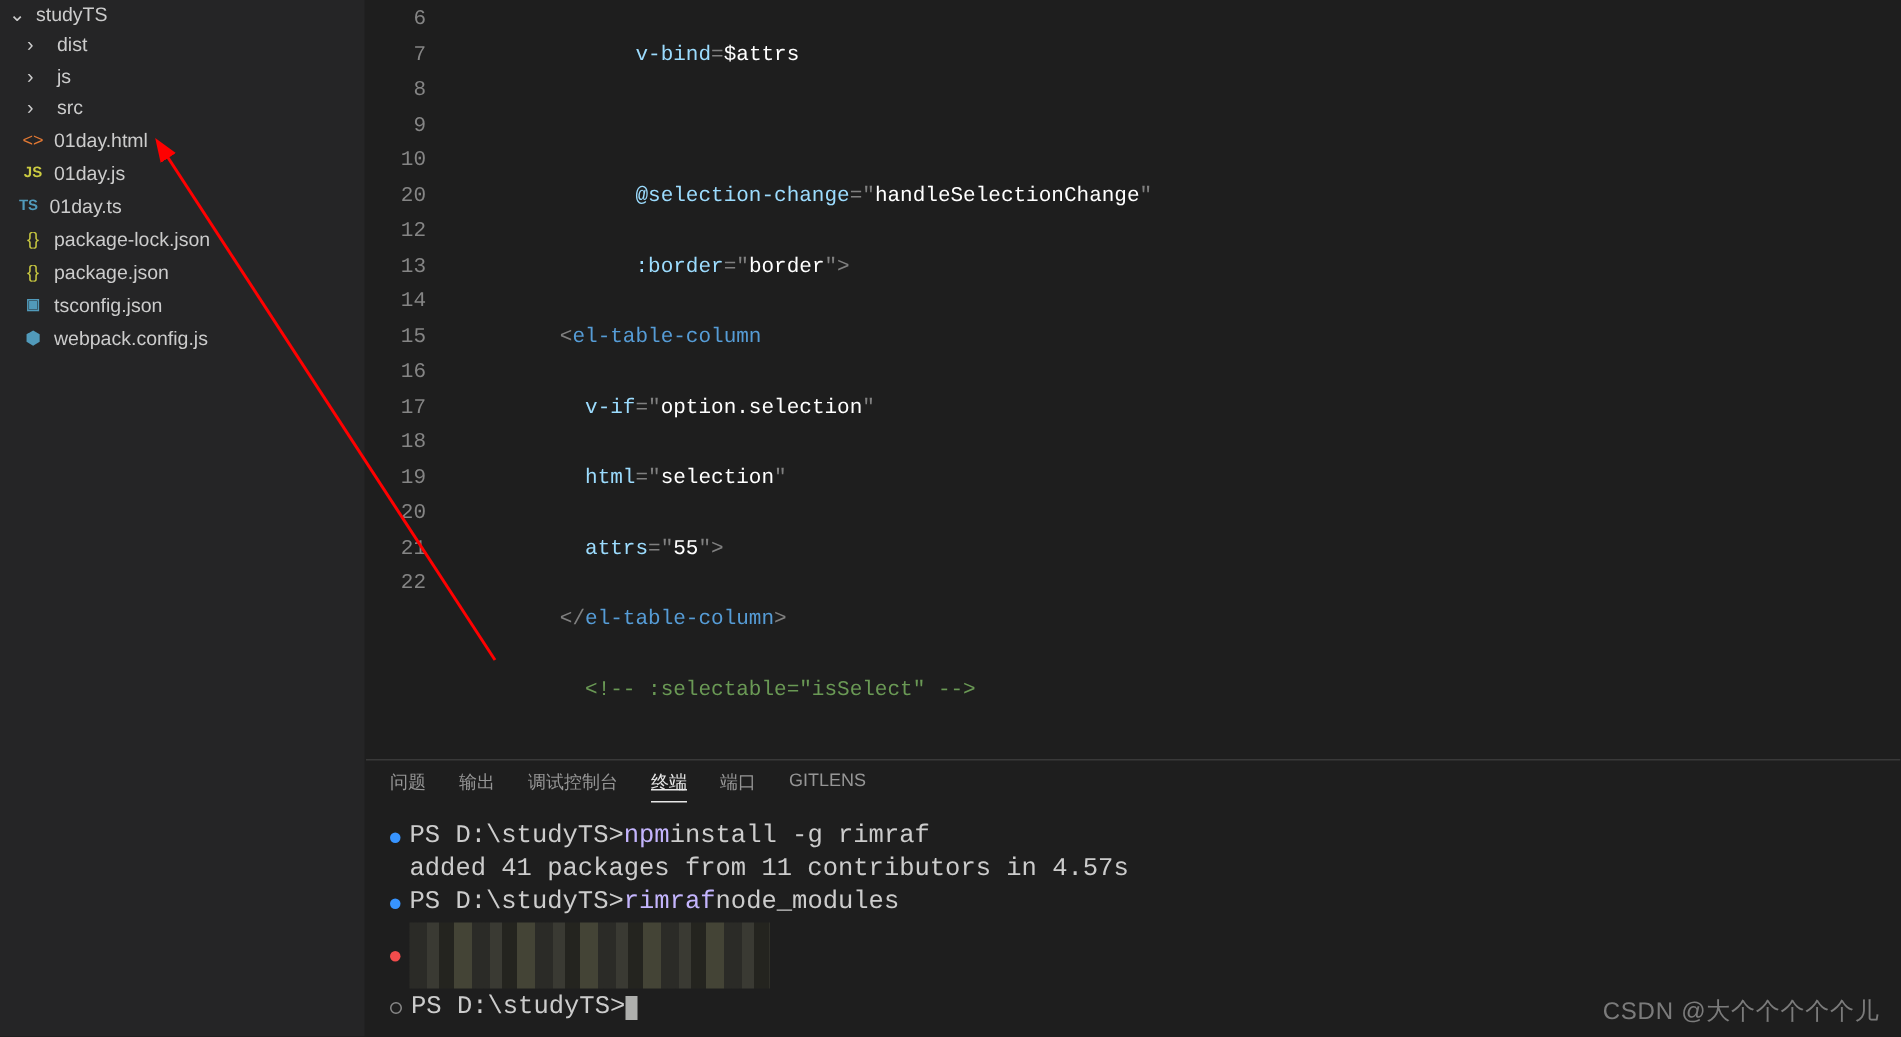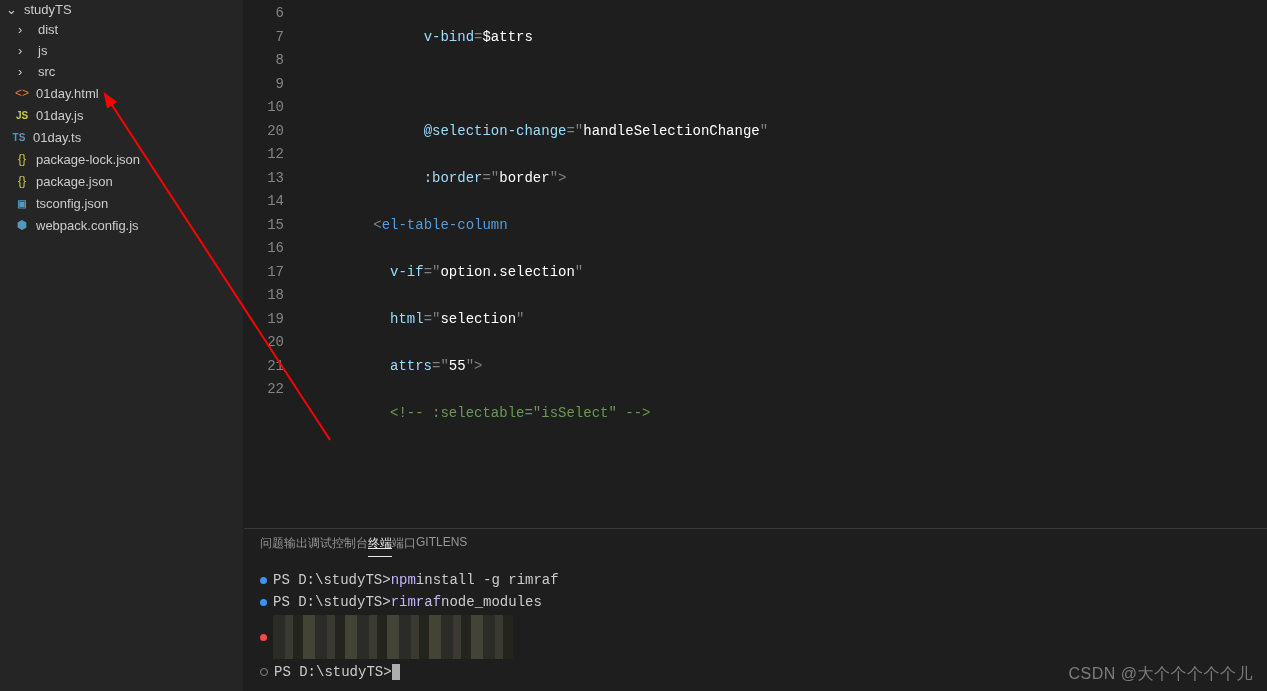--- a/index.html
+++ b/index.html
@@ -70,31 +70,32 @@
   line-height: 23.5px;
   white-space: pre;
 }
 .c-tag{color:#569cd6;}
 .c-punct{color:#808080;}
 .c-attr{color:#9cdcfe;}
 .c-str{color:#ffffff;}
 .c-comm{color:#6a9955;}
 .terminal-tabs {
   display: flex;
+  gap: 22px;
   padding: 6px 16px 0 16px;
   font-family: "Microsoft YaHei","Segoe UI",sans-serif;
   font-size: 12px;
   color: #969696;
   border-top: 1px solid #393939;
 }
 .terminal-tabs span { cursor: pointer; padding-bottom: 4px;}
 .terminal-tabs .active { color: #e7e7e7; border-bottom: 1px solid #e7e7e7; text-decoration: underline; }
 .terminal {
   padding: 12px 16px 8px 16px;
-  font-size: 14px;
+  font-size: 17px;
   line-height: 22px;
   color: #cccccc;
 }
 .term-line { display:flex; align-items:center; }
 .dot { width:7px; height:7px; border-radius:50%; margin-right: 6px; flex-shrink:0;}
 .dot-blue{background:#3794ff;}
 .dot-red{background:#f14c4c;}
 .dot-grey{background:#cccccc;border:1px solid #888; background:transparent; width:8px;height:8px;}
 .prompt{color:#cccccc;}
 .cmd-yellow{color:#c4b5fd;}
@@ -191,20 +192,21 @@
     </div>
     <div class="code">
 <div><span class="c-punct">              </span><span class="c-attr">v-bind</span><span class="c-punct">=</span><span class="c-str">$attrs</span></div>
 <div> </div>
 <div><span class="c-punct">              </span><span class="c-attr">@selection-change</span><span class="c-punct">="</span><span class="c-str">handleSelectionChange</span><span class="c-punct">"</span></div>
 <div><span class="c-punct">              </span><span class="c-attr">:border</span><span class="c-punct">="</span><span class="c-str">border</span><span class="c-punct">"&gt;</span></div>
 <div><span class="c-punct">        &lt;</span><span class="c-tag">el-table-column</span></div>
 <div><span class="c-punct">          </span><span class="c-attr">v-if</span><span class="c-punct">="</span><span class="c-str">option.selection</span><span class="c-punct">"</span></div>
 <div><span class="c-punct">          </span><span class="c-attr">html</span><span class="c-punct">="</span><span class="c-str">selection</span><span class="c-punct">"</span></div>
 <div><span class="c-punct">          </span><span class="c-attr">attrs</span><span class="c-punct">="</span><span class="c-str">55</span><span class="c-punct">"&gt;</span></div>
+<div><span class="c-punct">        &lt;/</span><span class="c-tag">el-table-column</span><span class="c-punct">&gt;</span></div>
 <div><span class="c-punct">          </span><span class="c-comm">&lt;!-- :selectable="isSelect" --&gt;</span></div>
 
 
 
 
 
 
 
     </div>
   </div>
@@ -218,20 +220,21 @@
     <span>GITLENS</span>
   </div>
 
   <div class="terminal">
     <div class="term-line">
         <span class="dot dot-blue"></span>
         <span class="prompt">PS D:\studyTS&gt; </span>
         <span class="cmd-yellow">npm </span>
         <span>install -g rimraf</span>
       </div>
+    <div class="term-line" style="padding-left:13px">added 41 packages from 11 contributors in 4.57s</div>
     <div class="term-line">
         <span class="dot dot-blue"></span>
         <span class="prompt">PS D:\studyTS&gt; </span>
         <span class="cmd-yellow">rimraf </span>
         <span>node_modules</span>
       </div>
     <div class="term-line">
         <span class="dot dot-red"></span>
         <div class="pixelated"></div>
       </div>

